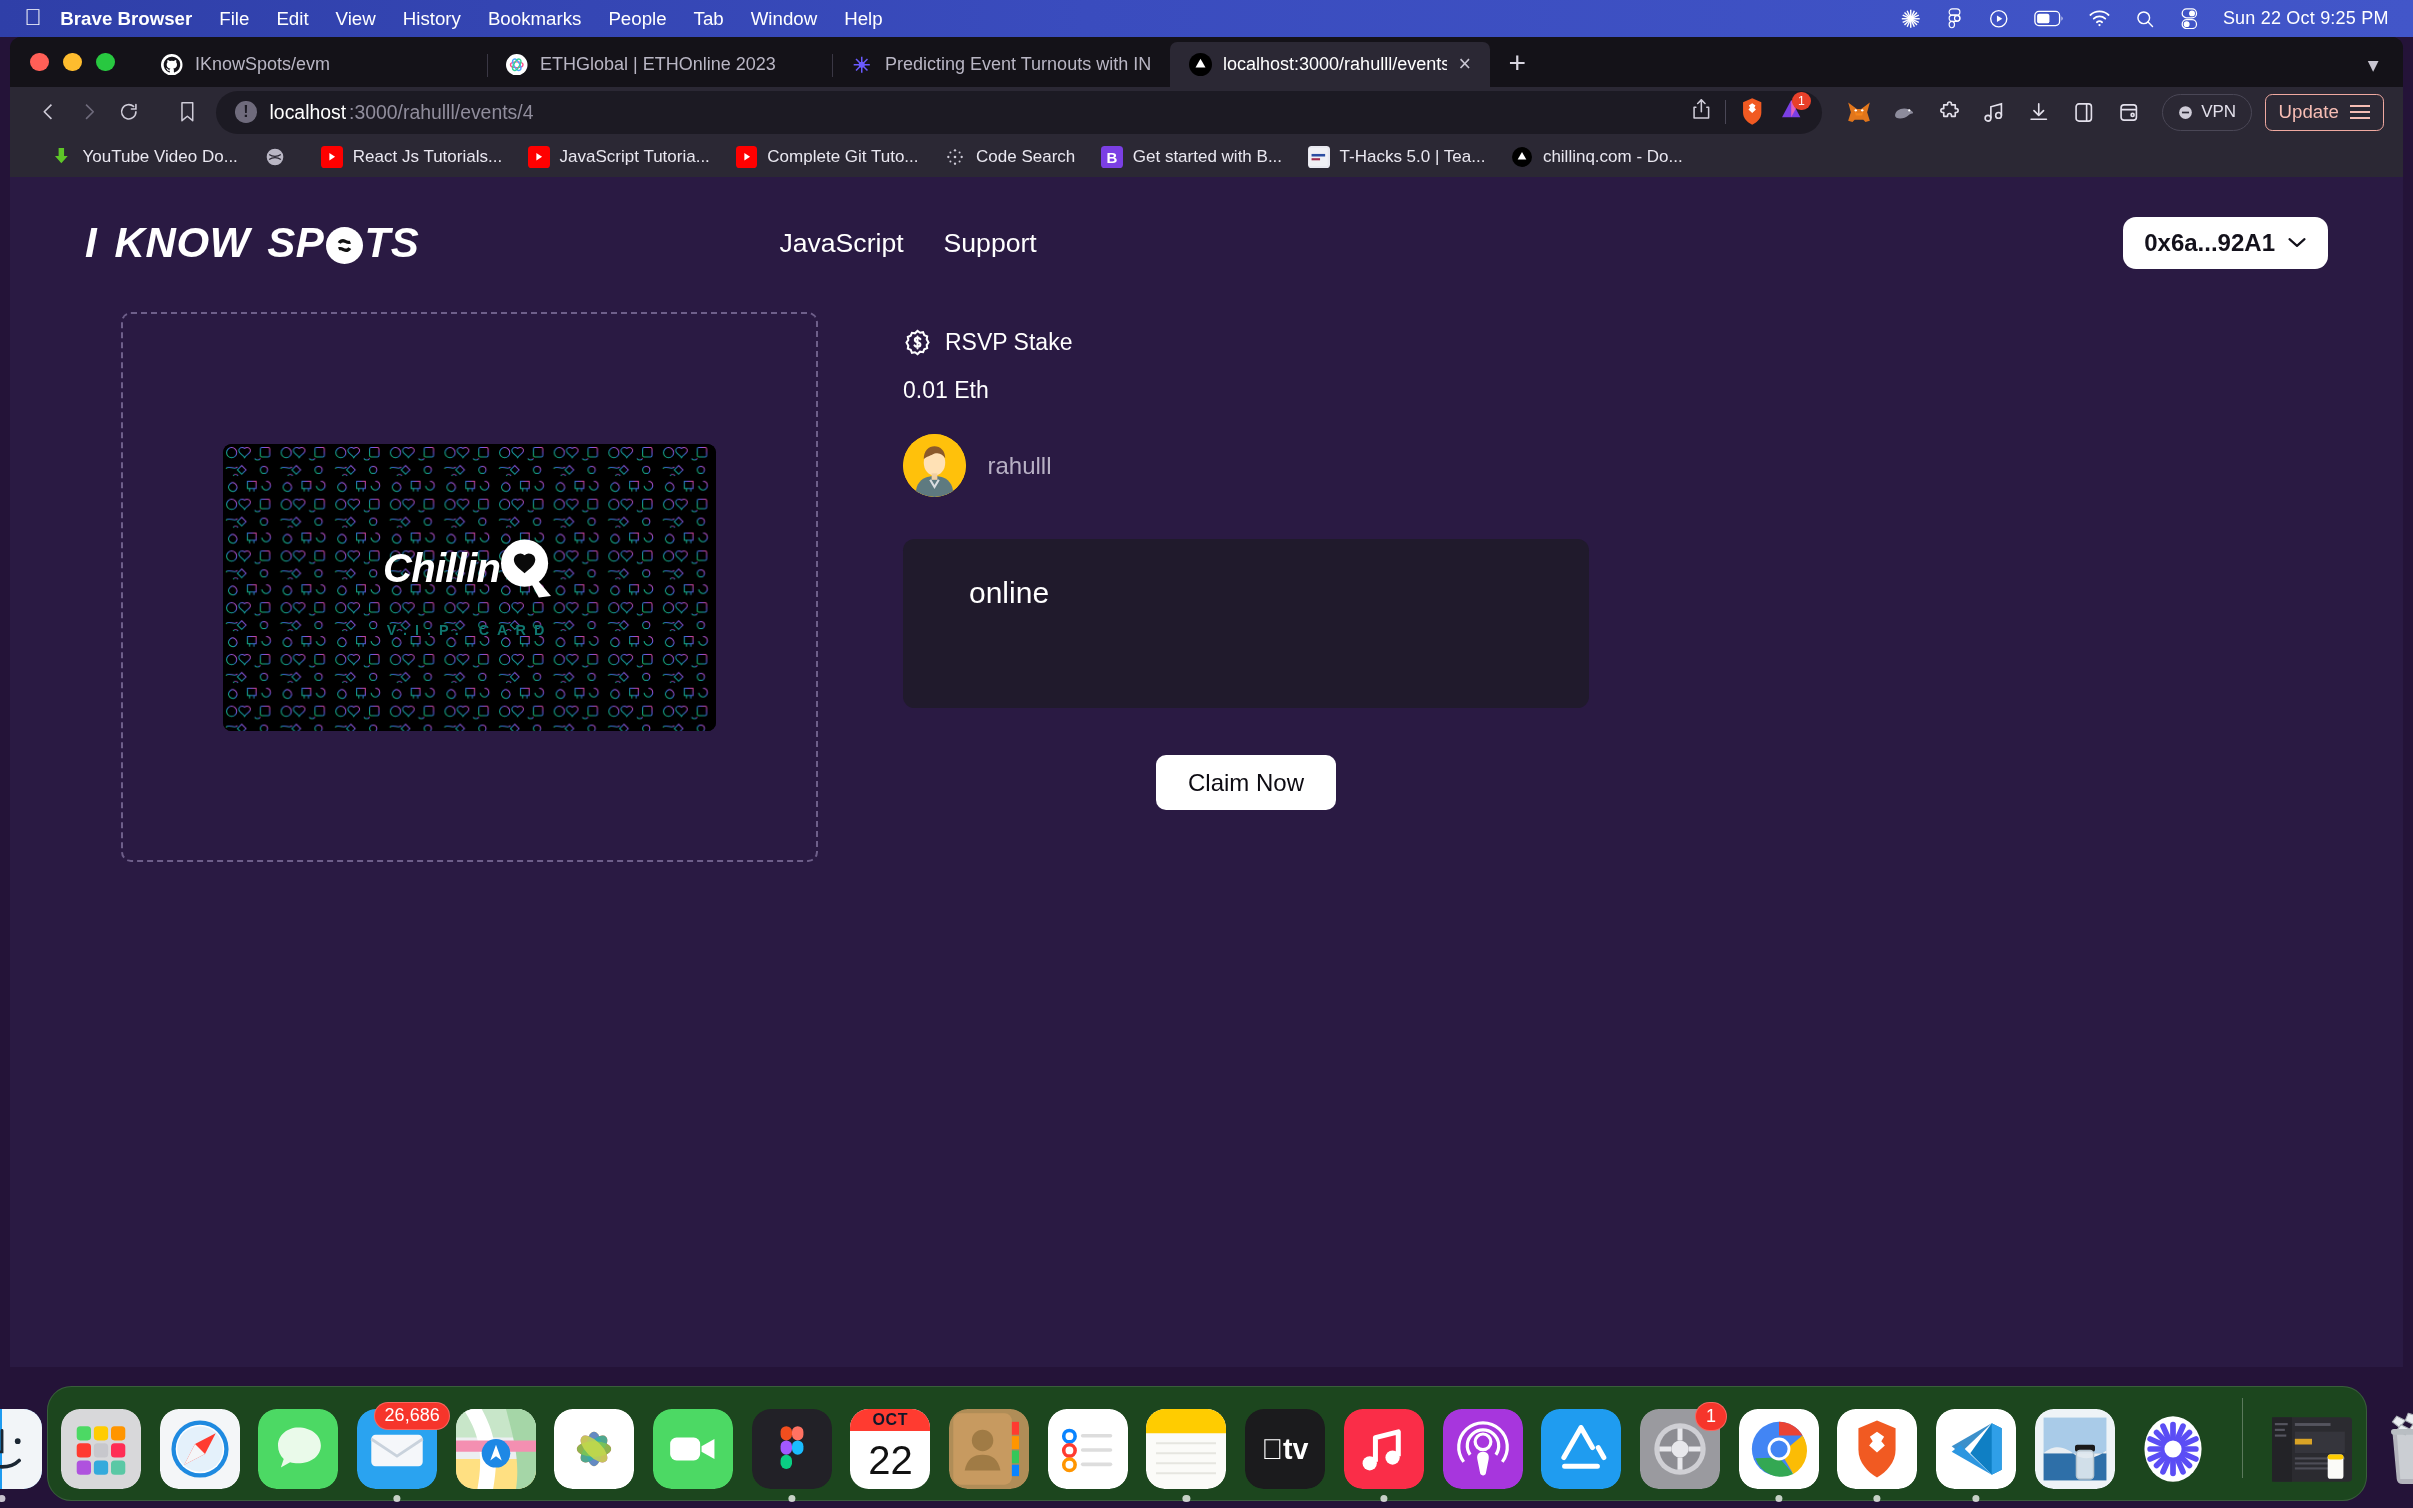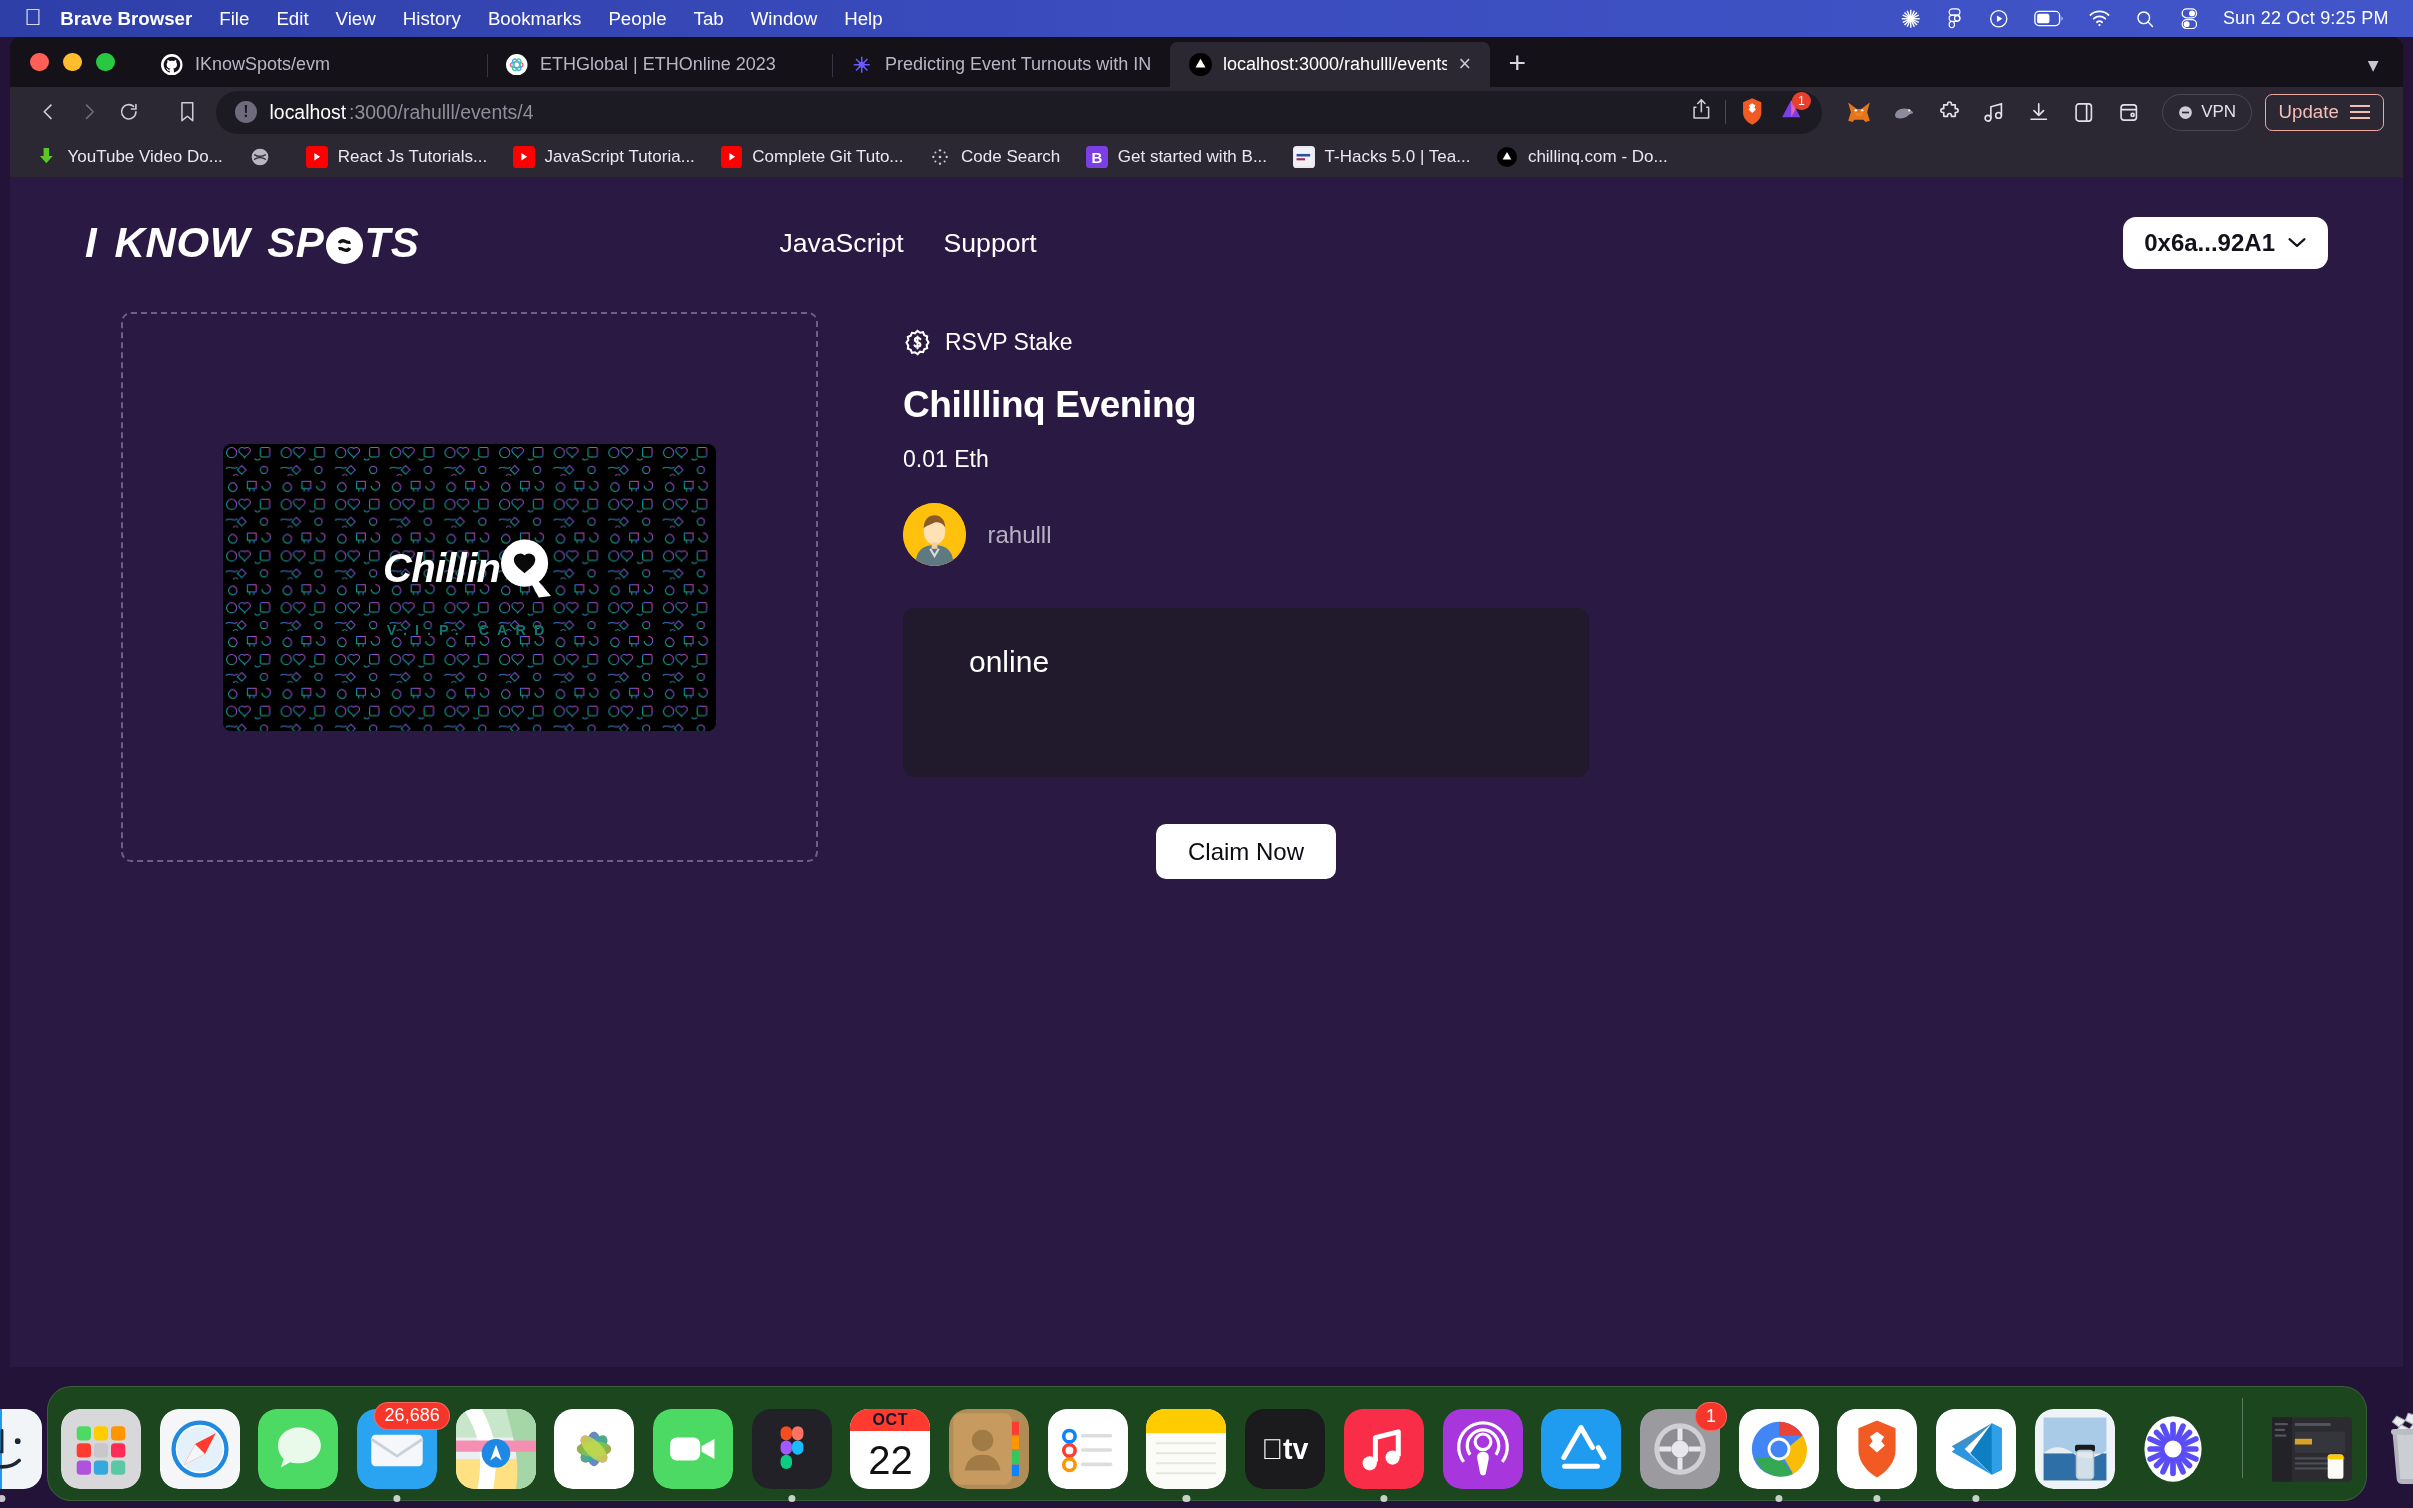--- a/index.html
+++ b/index.html
@@ -81,21 +81,21 @@
     padding:0 14.4px; color:#e3e0eb; font-size:17px; margin-left:10px;
   }
   .updatepill {
     height:37px; border:1.4px solid #f0a9a0; border-radius:7.2px; display:flex; align-items:center; gap:11.5px;
     padding:0 13px; color:#f6bdb4; font-size:18.7px; margin-left:13px;
   }
   .hamb { display:flex; flex-direction:column; gap:3.6px; }
   .hamb i { display:block; width:20px;height:2.2px;background:#f6bdb4; }
 
   
-  #bookmarks { height:40px; background:#2b2834; display:flex; align-items:center; padding:0 13px; gap:0; }
+  #bookmarks { height:40px; background:#2b2834; display:flex; align-items:center; padding:0 28px; gap:0; }
   .bm { display:flex; align-items:center; gap:10px; padding:0 13px; color:#e9e7f0; font-size:17px; white-space:nowrap;}
   .bm .bi { width:21.5px;height:21.5px; display:flex;align-items:center;justify-content:center; flex:0 0 21.5px; border-radius:3.6px; font-size:14.4px;}
 
   
   #page { background:#2a1a43; height:calc(1330px - 50px - 50px - 40px); position:relative; overflow:hidden;}
   #siteheader { display:flex; align-items:center; padding:40px 75px 0 75px; }
   .logo { display:flex; align-items:center; font-size:42px; font-weight:bold; font-style:italic; color:#fff; letter-spacing:0.7px;}
   .logo .spacer { display:inline-block; width:17px; }
   .logo .o-icon { display:inline-flex; width:37px;height:37px; border-radius:50%; background:#fff;
                   align-items:center;justify-content:center; margin:0 1.4px; position:relative; top:2.9px;}
@@ -608,21 +608,20 @@
         <div class="rsvp">
           <span class="coin-ic">
             <svg width="29" height="29" viewBox="0 0 24 24" fill="none" stroke="#fff" stroke-width="1.7">
               <path d="M12 2.4l2.1 1.5 2.5-.4 1 2.4 2.4 1-.4 2.5L21.1 12l-1.5 2.1.4 2.5-2.4 1-1 2.4-2.5-.4L12 21.6l-2.1-1.5-2.5.4-1-2.4-2.4-1 .4-2.5L2.9 12l1.5-2.1-.4-2.5 2.4-1 1-2.4 2.5.4z"></path>
               <path d="M12 7v10M14.4 9.2c-.5-.8-1.4-1.1-2.4-1.1-1.3 0-2.2.7-2.2 1.8 0 2.4 4.6 1.3 4.6 3.8 0 1.2-1 1.9-2.4 1.9-1.1 0-2-.4-2.5-1.2" stroke-linecap="round"></path>
               </svg>
           </span>
           <span>RSVP Stake</span>
         </div>
 
-        <h1 class="evtitle">Chilllinq Evening</h1>
         <div class="evprice">0.01 Eth</div>
 
         <div class="owner">
           <span class="avatar">
             <svg width="63" height="63" viewBox="0 0 88 88">
               <circle cx="44" cy="44" r="44" fill="#ffc10b"></circle>
               <path d="M44 88c-14 0-26-6-26-6 0-12 8-20 16-22l10-2 10 2c8 2 16 10 16 22 0 0-12 6-26 6z" fill="#5e7a80"></path>
               <ellipse cx="44" cy="40" rx="15" ry="18" fill="#ffe1b5"></ellipse>
               <path d="M29 35c0-12 7-18 15-18s15 6 15 17c-3-4-6-7-11-7-6 0-8 3-12 4-3 1-5 2-7 4z" fill="#8b5a2b"></path>
               <rect x="40" y="55" width="8" height="9" fill="#f0cfa4"></rect>

